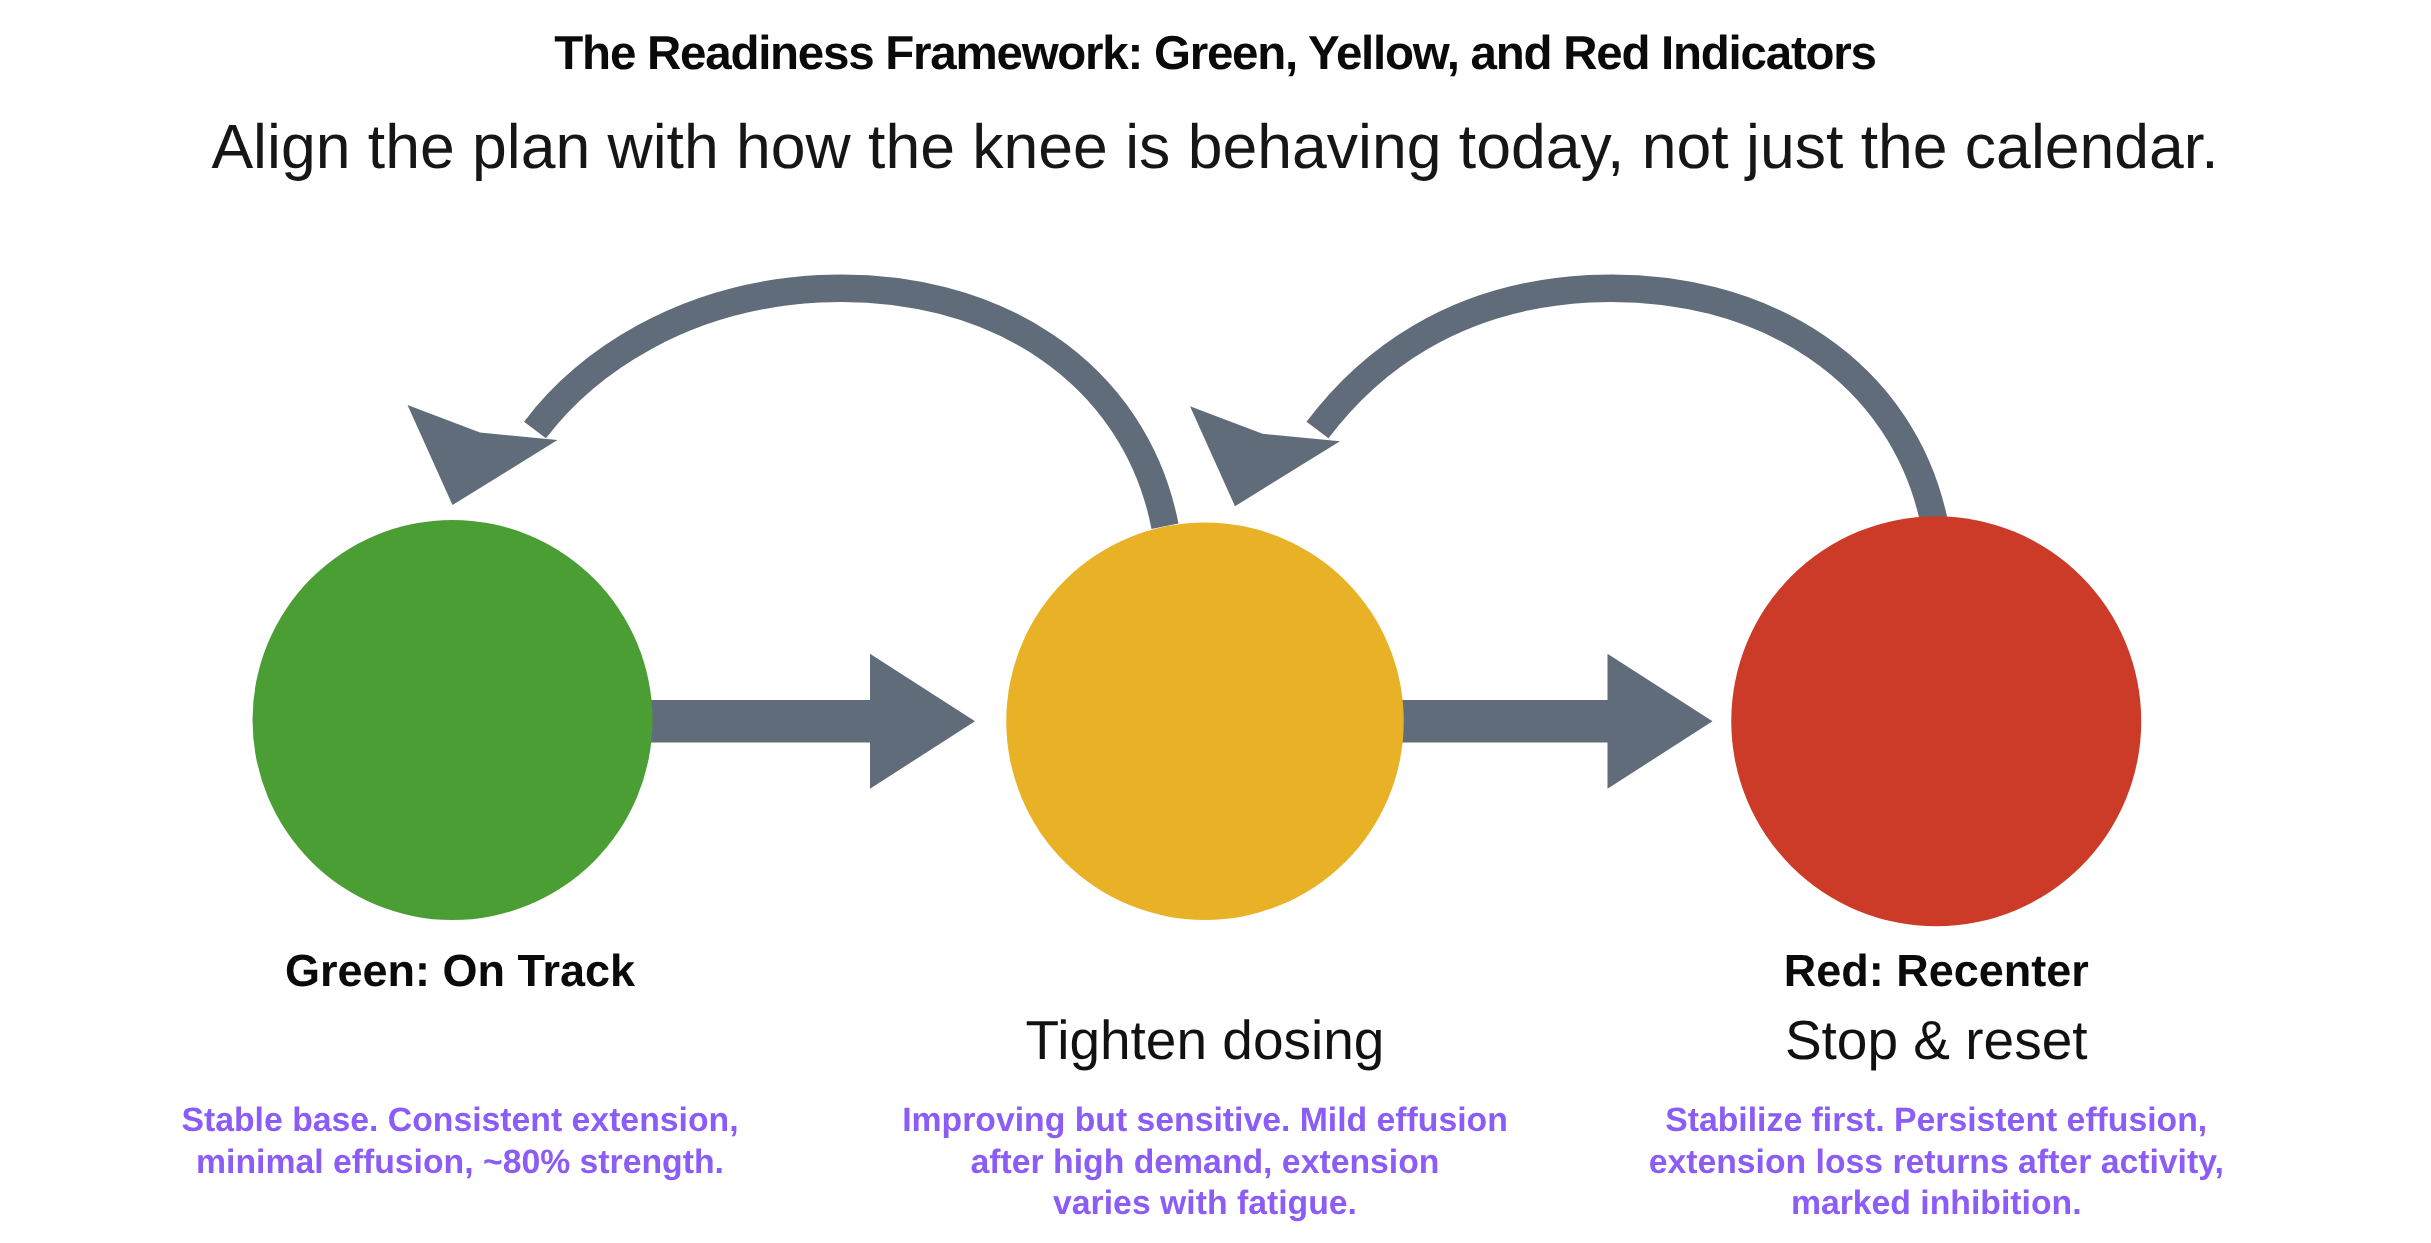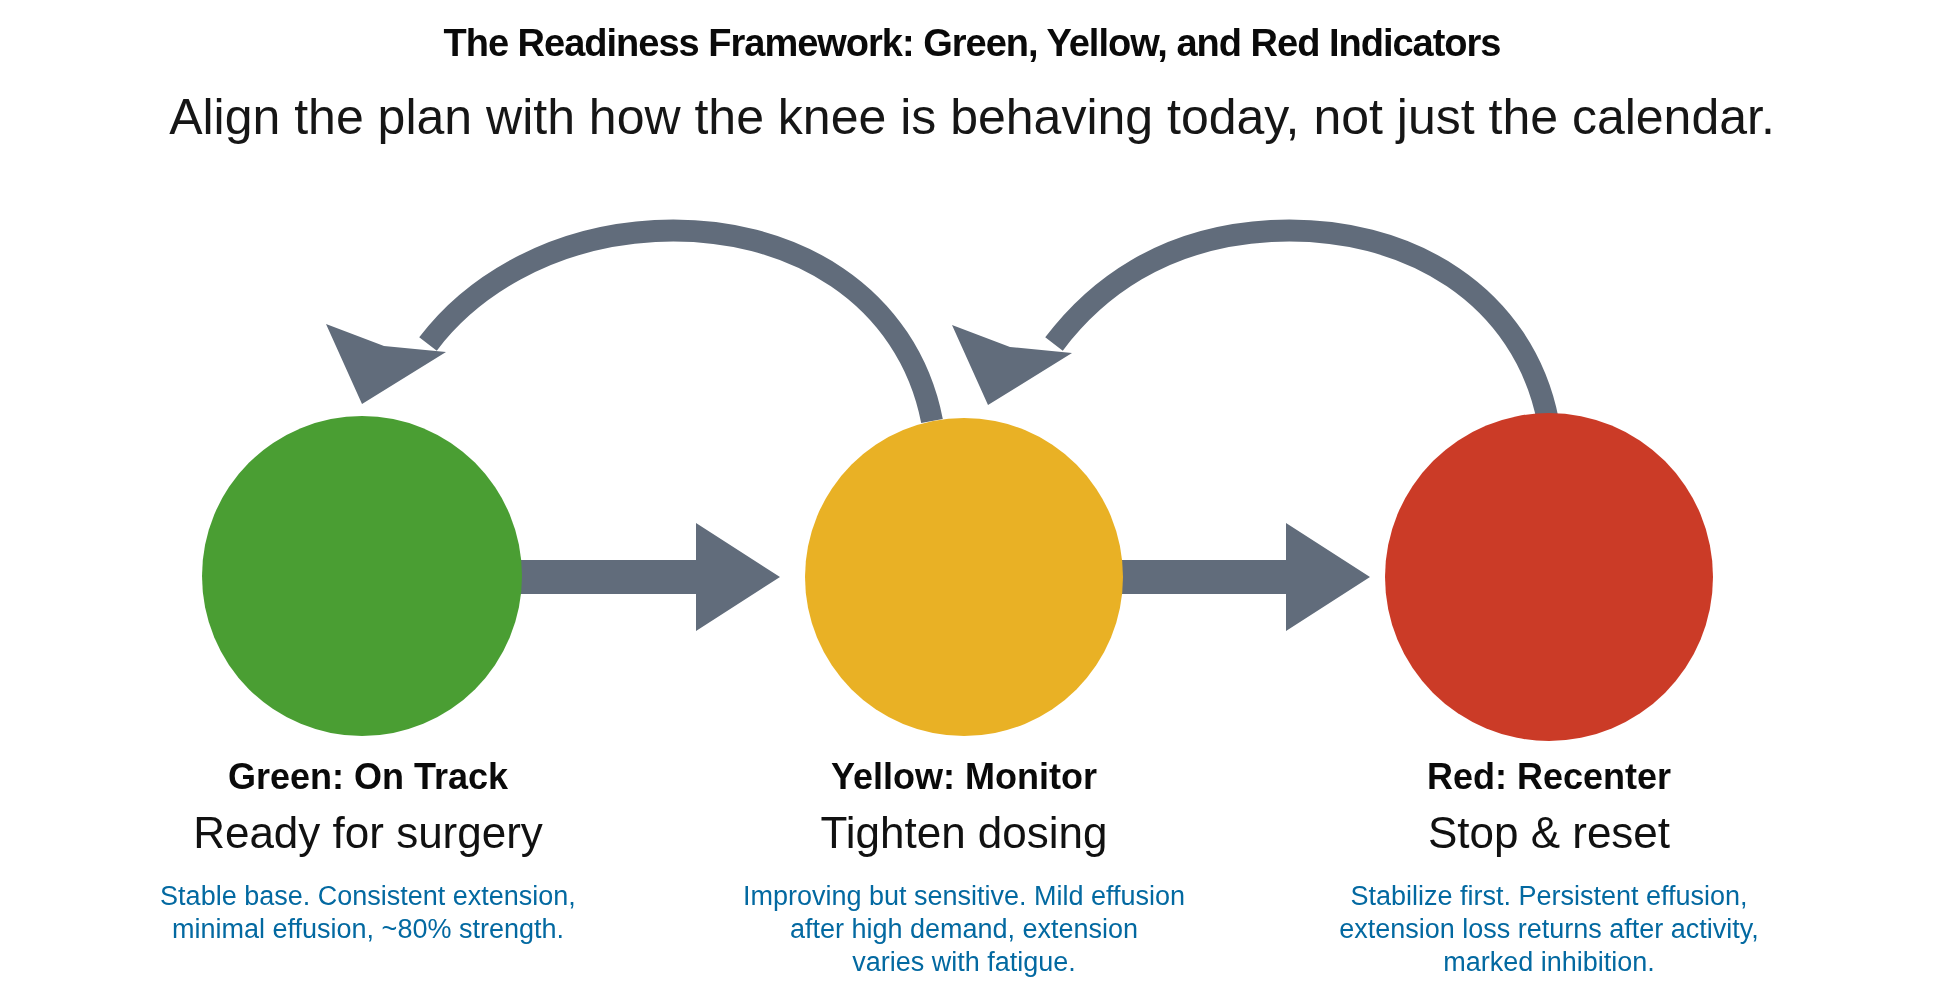--- a/index.html
+++ b/index.html
@@ -47,23 +47,23 @@
   }
   .stage-action {
     top: 808px;
     font-size: 44px;
     font-weight: 400;
     color: #111111;
   }
   .stage-desc {
     top: 880px;
     font-size: 27px;
-    font-weight: 400;
+    font-weight: 700;
     line-height: 1.22;
-    color: #0369a1;
+    color: #8b5cf6;
     white-space: pre-line;
     text-align: center;
   }
   .col-green  { left: 368px; }
   .col-yellow { left: 964px; }
   .col-red    { left: 1549px; }
 </style>
 </head>
 <body>
 
@@ -87,25 +87,23 @@
 
     <circle cx="362" cy="576" r="160" fill="#4a9e33"></circle>
     <circle cx="964" cy="577" r="159" fill="#e9b125"></circle>
     <circle cx="1549" cy="577" r="164" fill="#cb3b27"></circle>
   </svg>
 
   <div class="abs centered title">The Readiness Framework: Green, Yellow, and Red Indicators</div>
   <div class="abs centered subtitle">Align the plan with how the knee is behaving today, not just the calendar.</div>
 
   <div class="abs centered stage-block stage-name col-green">Green: On Track</div>
-  <div class="abs centered stage-block stage-action col-green">Ready for surgery</div>
   <div class="abs centered stage-block stage-desc col-green">Stable base. Consistent extension,
 minimal effusion, ~80% strength.</div>
 
-  <div class="abs centered stage-block stage-name col-yellow">Yellow: Monitor</div>
   <div class="abs centered stage-block stage-action col-yellow">Tighten dosing</div>
   <div class="abs centered stage-block stage-desc col-yellow">Improving but sensitive. Mild effusion
 after high demand, extension
 varies with fatigue.</div>
 
   <div class="abs centered stage-block stage-name col-red">Red: Recenter</div>
   <div class="abs centered stage-block stage-action col-red">Stop &amp; reset</div>
   <div class="abs centered stage-block stage-desc col-red">Stabilize first. Persistent effusion,
 extension loss returns after activity,
 marked inhibition.</div>

